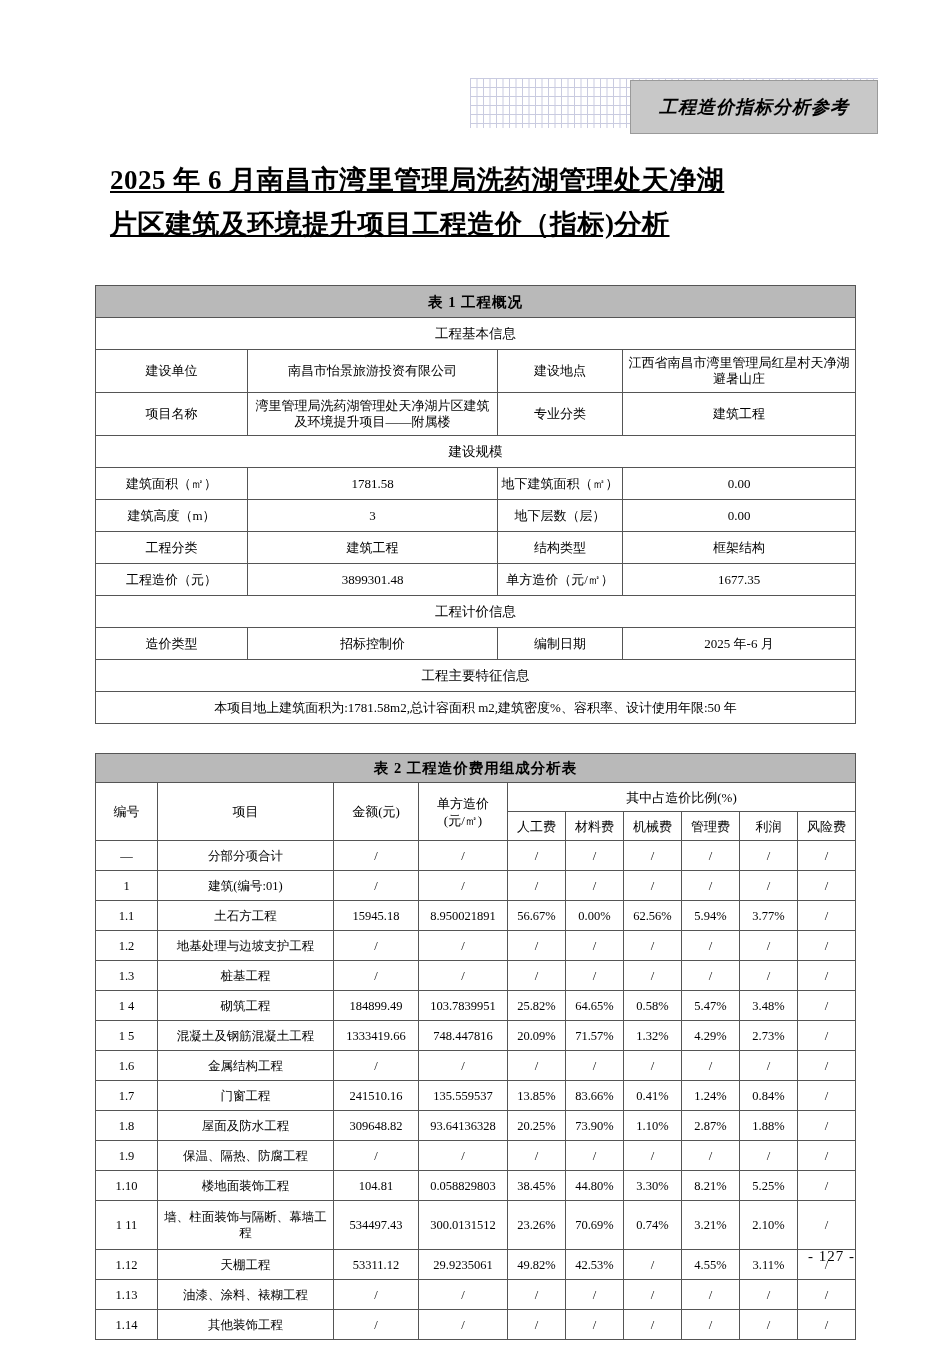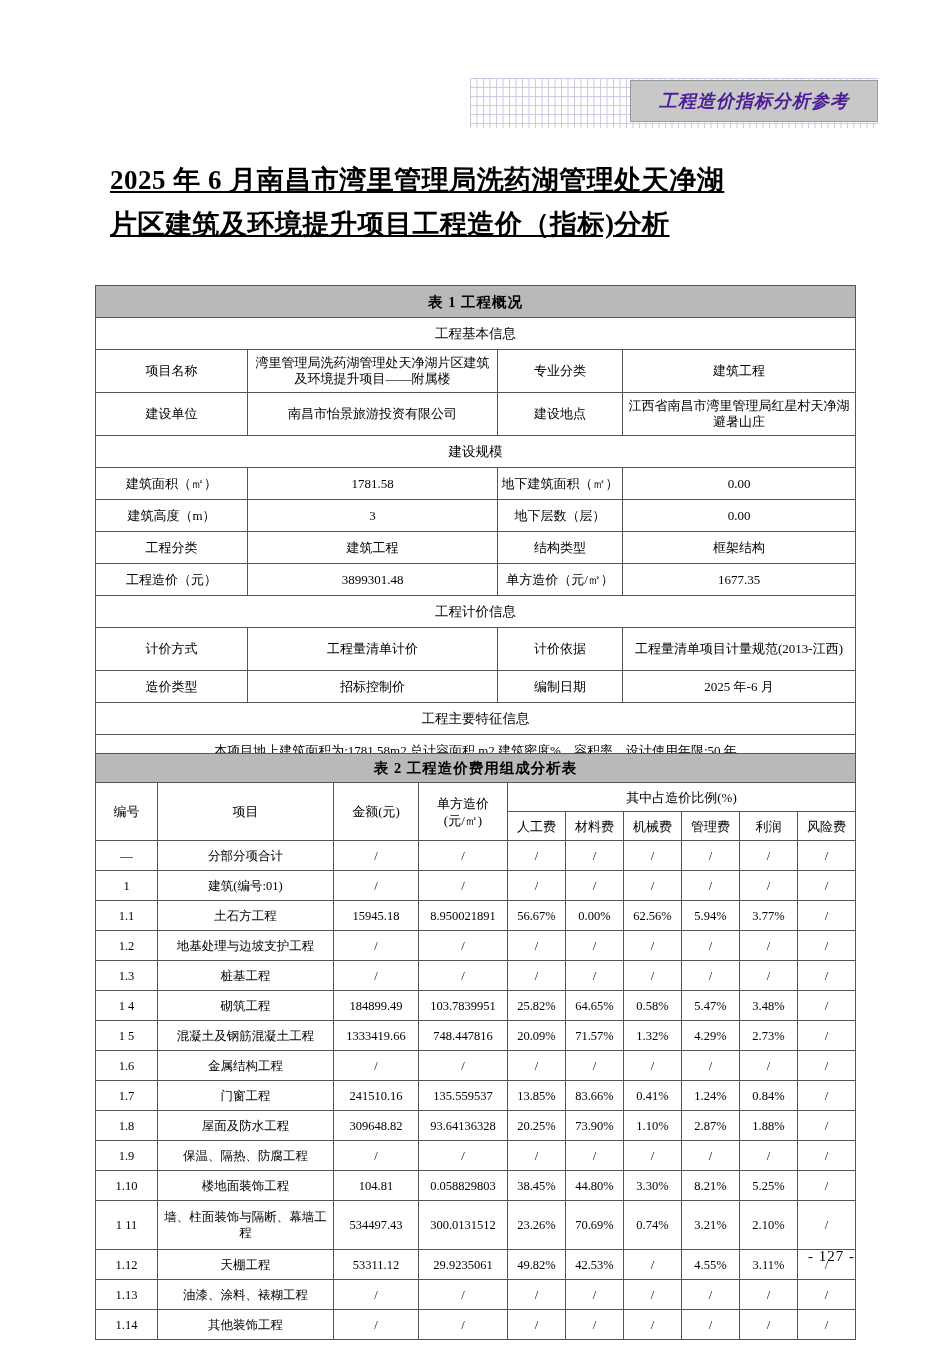--- a/index.html
+++ b/index.html
@@ -40,32 +40,32 @@
     inset: 0;
     background-image: linear-gradient(90deg, #c9cbe0 1.5px, transparent 1.5px);
     background-size: 13px 18px;
     background-position: 6.5px 9px;
   }
   #header-label {
     position: absolute;
     right: 0px;
     top: 2px;
     width: 248px;
-    height: 42px;
+    height: 54px;
     background: #c8c8c8;
     border: 1px solid #9a9a9a;
     box-sizing: border-box;
     display: flex;
     align-items: center;
     justify-content: center;
     font-style: italic;
     font-weight: bold;
     font-size: 18px;
     letter-spacing: 1px;
-    color: #4c1d95;
+    color: #000000;
   }
 
   
   #doc-title {
     position: absolute;
     left: 110px;
     top: 158px;
     width: 740px;
     font-size: 27px;
     font-weight: bold;
@@ -160,32 +160,32 @@
       <col style="width:233px">
   </colgroup>
   <tbody>
     <tr>
       <td class="band" colspan="4">表 1    工程概况</td>
     </tr>
     <tr>
       <td class="section-row" colspan="4">工程基本信息</td>
     </tr>
     <tr>
+      <td class="tall">建设单位</td>
+      <td class="tall">南昌市怡景旅游投资有限公司</td>
+      <td class="tall">建设地点</td>
+      <td class="tall">江西省南昌市湾里管理局红星村天净湖避暑山庄</td>
+    </tr>
+    <tr>
       <td class="tall">项目名称</td>
       <td class="tall">湾里管理局洗药湖管理处天净湖片区建筑及环境提升项目——附属楼</td>
       <td class="tall">专业分类</td>
       <td class="tall">建筑工程</td>
     </tr>
     <tr>
-      <td class="tall">建设单位</td>
-      <td class="tall">南昌市怡景旅游投资有限公司</td>
-      <td class="tall">建设地点</td>
-      <td class="tall">江西省南昌市湾里管理局红星村天净湖避暑山庄</td>
-    </tr>
-    <tr>
       <td class="section-row" colspan="4">建设规模</td>
     </tr>
     <tr>
       <td>建筑面积（㎡）</td>
       <td>1781.58</td>
       <td>地下建筑面积（㎡）</td>
       <td>0.00</td>
     </tr>
     <tr>
       <td>建筑高度（m）</td>
@@ -200,26 +200,20 @@
       <td>框架结构</td>
     </tr>
     <tr>
       <td>工程造价（元）</td>
       <td>3899301.48</td>
       <td>单方造价（元/㎡）</td>
       <td>1677.35</td>
     </tr>
     <tr>
       <td class="section-row" colspan="4">工程计价信息</td>
-    </tr>
-    <tr>
-      <td class="tall">计价方式</td>
-      <td class="tall">工程量清单计价</td>
-      <td class="tall">计价依据</td>
-      <td class="tall">工程量清单项目计量规范(2013-江西)</td>
     </tr>
     <tr>
       <td>造价类型</td>
       <td>招标控制价</td>
       <td>编制日期</td>
       <td>2025 年-6 月</td>
     </tr>
     <tr>
       <td class="section-row" colspan="4">工程主要特征信息</td>
     </tr>

